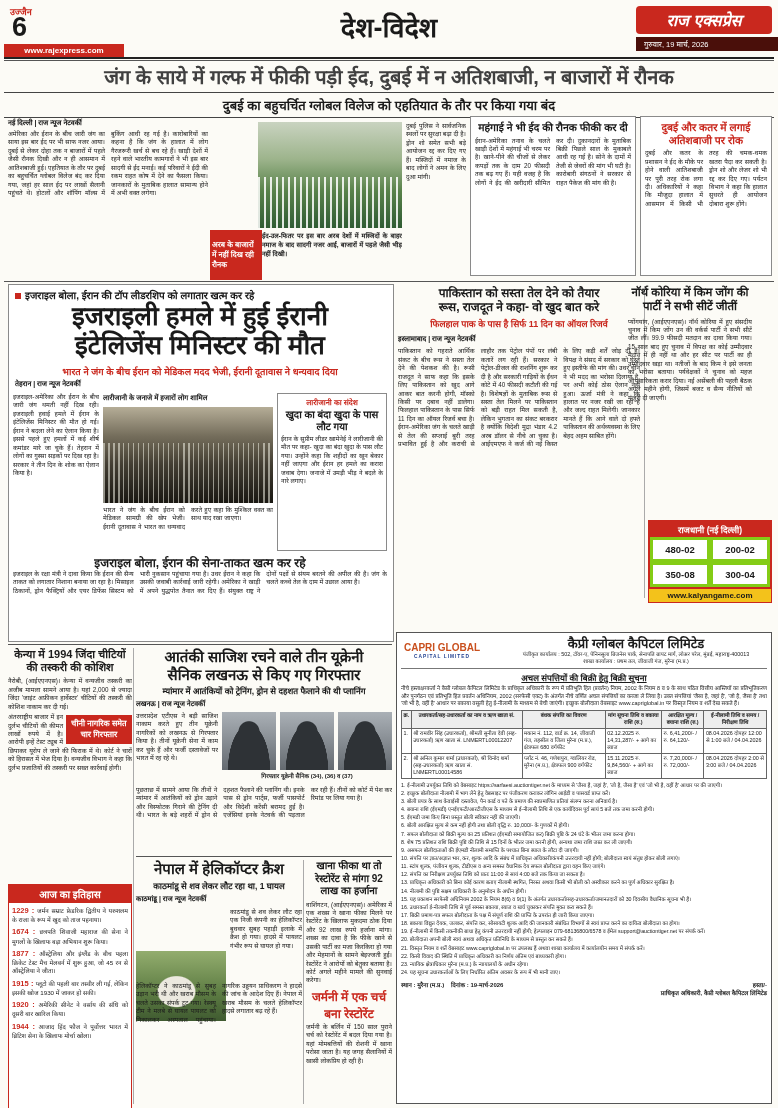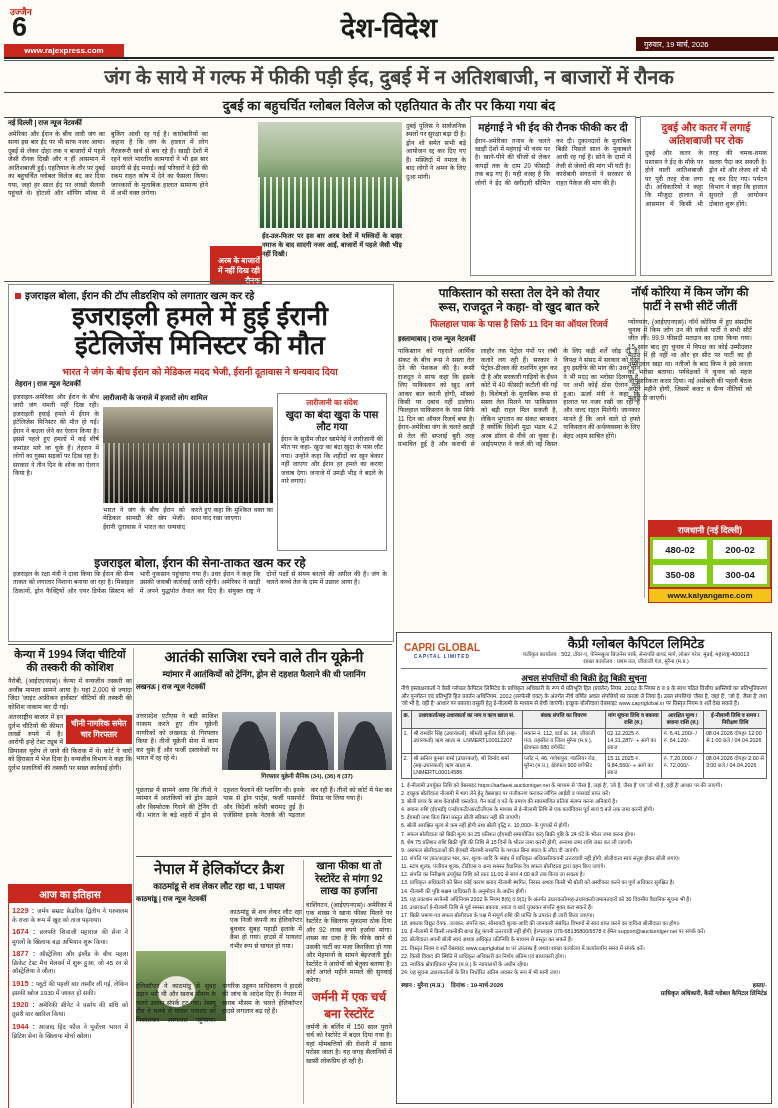--- a/index.html
+++ b/index.html
@@ -24,22 +24,22 @@
   .photo.eid::after{content:"";position:absolute;left:0;right:0;top:52%;bottom:0;
      background:repeating-linear-gradient(90deg,rgba(255,255,255,.85) 0 2px,rgba(255,255,255,0) 2px 6px);}
   .photo.funeral{background:linear-gradient(180deg,#b5ad97 0%,#756e5c 30%,#423d32 60%,#191712 100%);}
   .photo.funeral::after{content:"";position:absolute;left:0;right:0;top:38%;bottom:0;
      background:repeating-linear-gradient(90deg,rgba(240,240,228,.55) 0 1.5px,rgba(0,0,0,0) 1.5px 5px);}
   .photo.mug{background:radial-gradient(circle at 50% 34%,#2e3236 0 10px,rgba(0,0,0,0) 11px),
      radial-gradient(ellipse at 50% 102%,#2e3236 0 55%,rgba(0,0,0,0) 56%),
      linear-gradient(180deg,#aab0b6,#646a70);}
   .photo.heli{background:radial-gradient(ellipse at 45% 58%,#ece9df 0 26%,rgba(0,0,0,0) 28%),
      linear-gradient(180deg,#93ad6e 0%,#5d7c43 60%,#3f5a30 100%);}
-  .tagbox{background:#c9281e;color:#fff;font-weight:bold;font-size:7.5px;text-align:right;
-     display:flex;align-items:center;justify-content:center;padding:2px;line-height:1.3;margin-top:16px;}
+  .tagbox{background:#c9281e;color:#fff;font-weight:bold;font-size:7.5px;text-align:left;
+     display:flex;align-items:center;justify-content:center;padding:2px;line-height:1.3;}
   .lead-headline{color:#404040;font-weight:bold;font-size:20px;line-height:1.1;text-align:center;white-space:nowrap;}
   .lead-deck{font-weight:bold;font-size:13px;text-align:center;border-top:1px solid #444;border-bottom:1px solid #444;padding:3px 0;}
   .boxtitle{font-weight:bold;font-size:10.5px;text-align:center;line-height:1.2;margin:0 0 3px 0;}
   .kicker-sq{display:inline-block;width:6px;height:6px;background:#c9281e;margin-right:4px;}
   .big-hindi{font-weight:bold;font-size:26px;line-height:1.12;text-align:center;}
   .mid-hindi{font-weight:bold;font-size:12px;line-height:1.18;text-align:center;}
   .rates{border:2px solid #c9281e;background:#fff;}
   .rates-head{background:#c9281e;color:#fff;font-weight:bold;font-size:8.5px;text-align:center;padding:2px 0;}
   .rates-grid{display:grid;grid-template-columns:1fr 1fr;}
   .rates-cell{border:3px solid #84cc16;font-weight:bold;font-size:9.5px;text-align:center;padding:4px 0;}
@@ -67,20 +67,21 @@
 </style>
 </head>
 <body>
 
 <div class="sheet">
 
   <div class="abs red bold" style="left:10px;top:5px;font-size:9px;">उज्जैन</div>
   <div class="abs bold" style="left:12px;top:12px;font-size:27px;">6</div>
   <div class="abs" style="left:4px;top:44px;width:120px;background:#c9281e;color:#fff;font-size:8px;font-weight:bold;text-align:center;padding:2px 0;">www.rajexpress.com</div>
   <div class="abs bold center" style="left:230px;top:8px;width:318px;font-size:27px;">देश-विदेश</div>
+  <div class="abs" style="left:636px;top:6px;width:136px;height:28px;background:#c9281e;color:#fff;border-radius:4px;display:flex;align-items:center;justify-content:center;font-size:16px;font-weight:bold;font-style:italic;">राज एक्सप्रेस</div>
   <div class="abs" style="left:636px;top:37px;width:136px;background:#4a0f0a;color:#fff;font-size:7.5px;text-align:left;padding:2px 8px;">गुरुवार, 19 मार्च, 2026</div>
   <div class="abs hline2" style="left:4px;top:57px;width:770px;"></div>
   <div class="abs hline" style="left:4px;top:60px;width:770px;"></div>
 
   <div class="abs lead-headline" style="left:4px;top:66px;width:770px;">जंग के साये में गल्फ में फीकी पड़ी ईद, दुबई में न अतिशबाजी, न बाजारों में रौनक</div>
   <div class="abs lead-deck" style="left:4px;top:92px;width:770px;">दुबई का बहुचर्चित ग्लोबल विलेज को एहतियात के तौर पर किया गया बंद</div>
   <div class="abs byline" style="left:8px;top:118px;">नई दिल्ली | राज न्यूज नेटवर्की</div>
   <div class="abs t6 cols2 clip" style="left:8px;top:130px;width:200px;height:148px;">अमेरिका और ईरान के बीच जारी जंग का साया इस बार ईद पर भी साफ नजर आया। दुबई से लेकर दोहा तक न बाजारों में पहले जैसी रौनक दिखी और न ही आसमान में आतिशबाजी हुई। एहतियात के तौर पर दुबई का बहुचर्चित ग्लोबल विलेज बंद कर दिया गया, जहां हर साल ईद पर लाखों सैलानी पहुंचते थे। होटलों और शॉपिंग मॉल्स में बुकिंग आधी रह गई है। कारोबारियों का कहना है कि जंग के हालात में लोग गैरजरूरी खर्च से बच रहे हैं। खाड़ी देशों में रहने वाले भारतीय कामगारों ने भी इस बार सादगी से ईद मनाई। कई परिवारों ने ईदी की रकम राहत कोष में देने का फैसला किया। जानकारों के मुताबिक हालात सामान्य होने में अभी वक्त लगेगा।</div>
   <div class="abs photo eid" style="left:258px;top:122px;width:144px;height:106px;"></div>
   <div class="abs tagbox" style="left:210px;top:230px;width:48px;height:46px;">अरब के बाजारों में नहीं दिख रही रौनक</div>
@@ -169,20 +170,21 @@
         <div class="hist-item"><span class="hist-year">1920 : </span><span>अमेरिकी सीनेट ने वर्साय की संधि को दूसरी बार खारिज किया।</span></div>
         <div class="hist-item"><span class="hist-year">1944 : </span><span>आजाद हिंद फौज ने पूर्वोत्तर भारत में ब्रिटिश सेना के खिलाफ मोर्चा खोला।</span></div>
       </div>
   </div>
 
   <div class="abs vline" style="left:133px;top:648px;height:456px;"></div>
 
   <div class="abs" style="left:136px;top:648px;width:256px;height:206px;">
     <div class="mid-hindi" style="font-size:15px;">
       <div>आतंकी साजिश रचने वाले तीन यूक्रेनी</div>
+      <div>सैनिक लखनऊ से किए गए गिरफ्तार</div>
     </div>
     <div class="bold center" style="font-size:8.5px;margin-top:2px;">म्यांमार में आतंकियों को ट्रेनिंग, ड्रोन से दहशत फैलाने की थी प्लानिंग</div>
     <div class="byline" style="margin-top:3px;">लखनऊ | राज न्यूज नेटवर्की</div>
     <div class="abs t6 clip" style="left:0;top:64px;width:82px;height:72px;">उत्तरप्रदेश एटीएस ने बड़ी साजिश नाकाम करते हुए तीन यूक्रेनी नागरिकों को लखनऊ से गिरफ्तार किया है। तीनों यूक्रेनी सेना में काम कर चुके हैं और फर्जी दस्तावेजों पर भारत में रह रहे थे।</div>
     <div class="abs" style="left:86px;top:64px;width:170px;display:flex;gap:4px;">
       <div class="photo mug" style="width:54px;height:58px;"></div>
       <div class="photo mug" style="width:54px;height:58px;"></div>
       <div class="photo mug" style="width:54px;height:58px;"></div>
     </div>
     <div class="abs mugcap" style="left:86px;top:124px;width:170px;">गिरफ्तार यूक्रेनी सैनिक (34), (36) व (37)</div>

